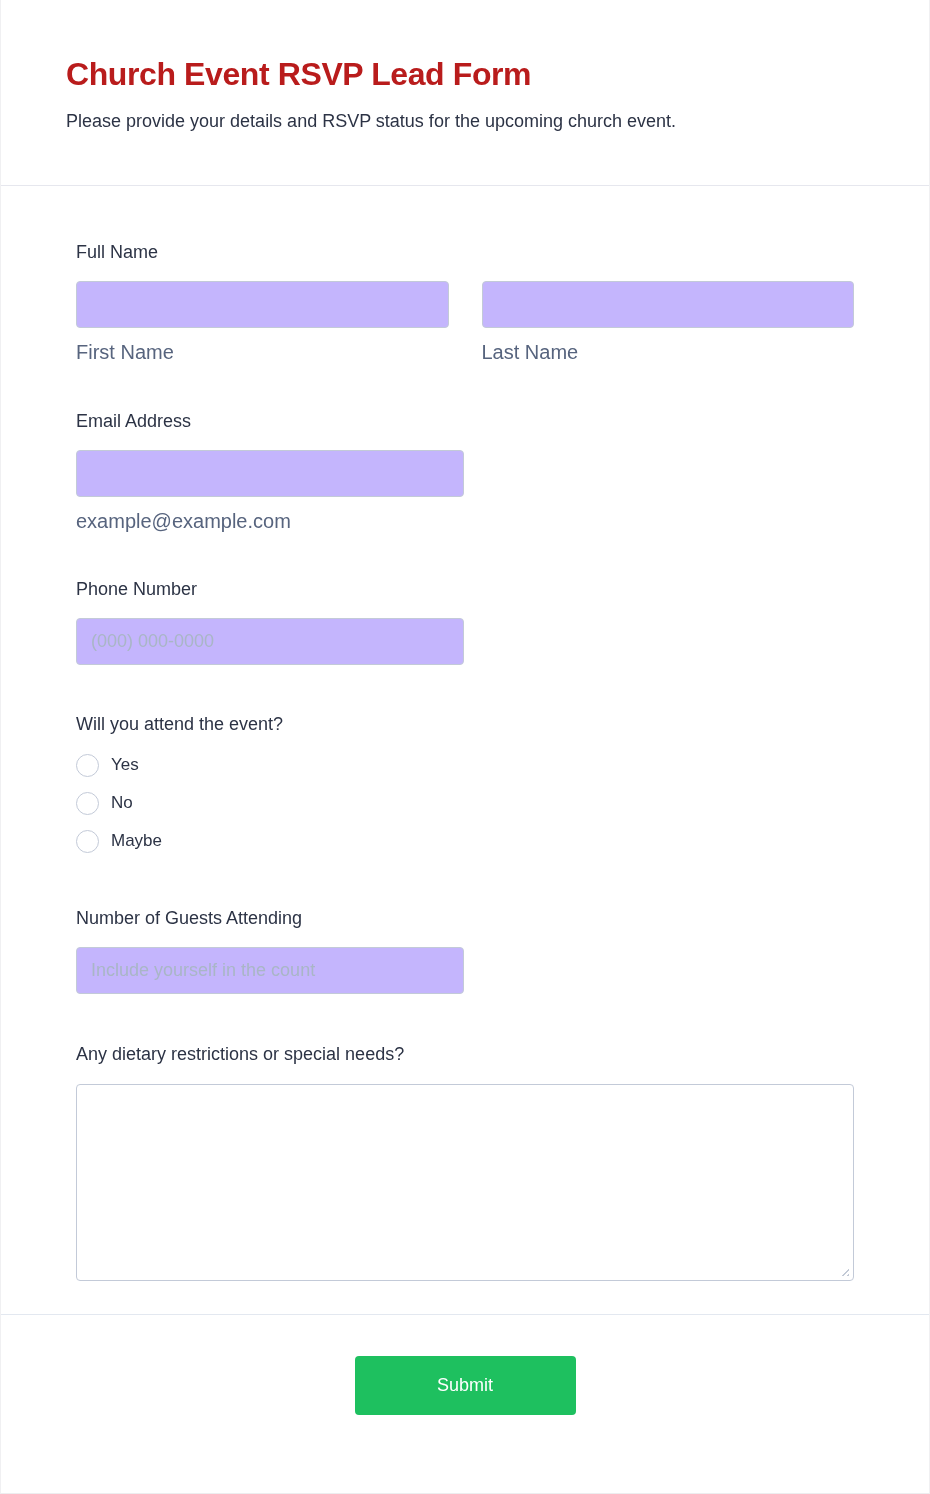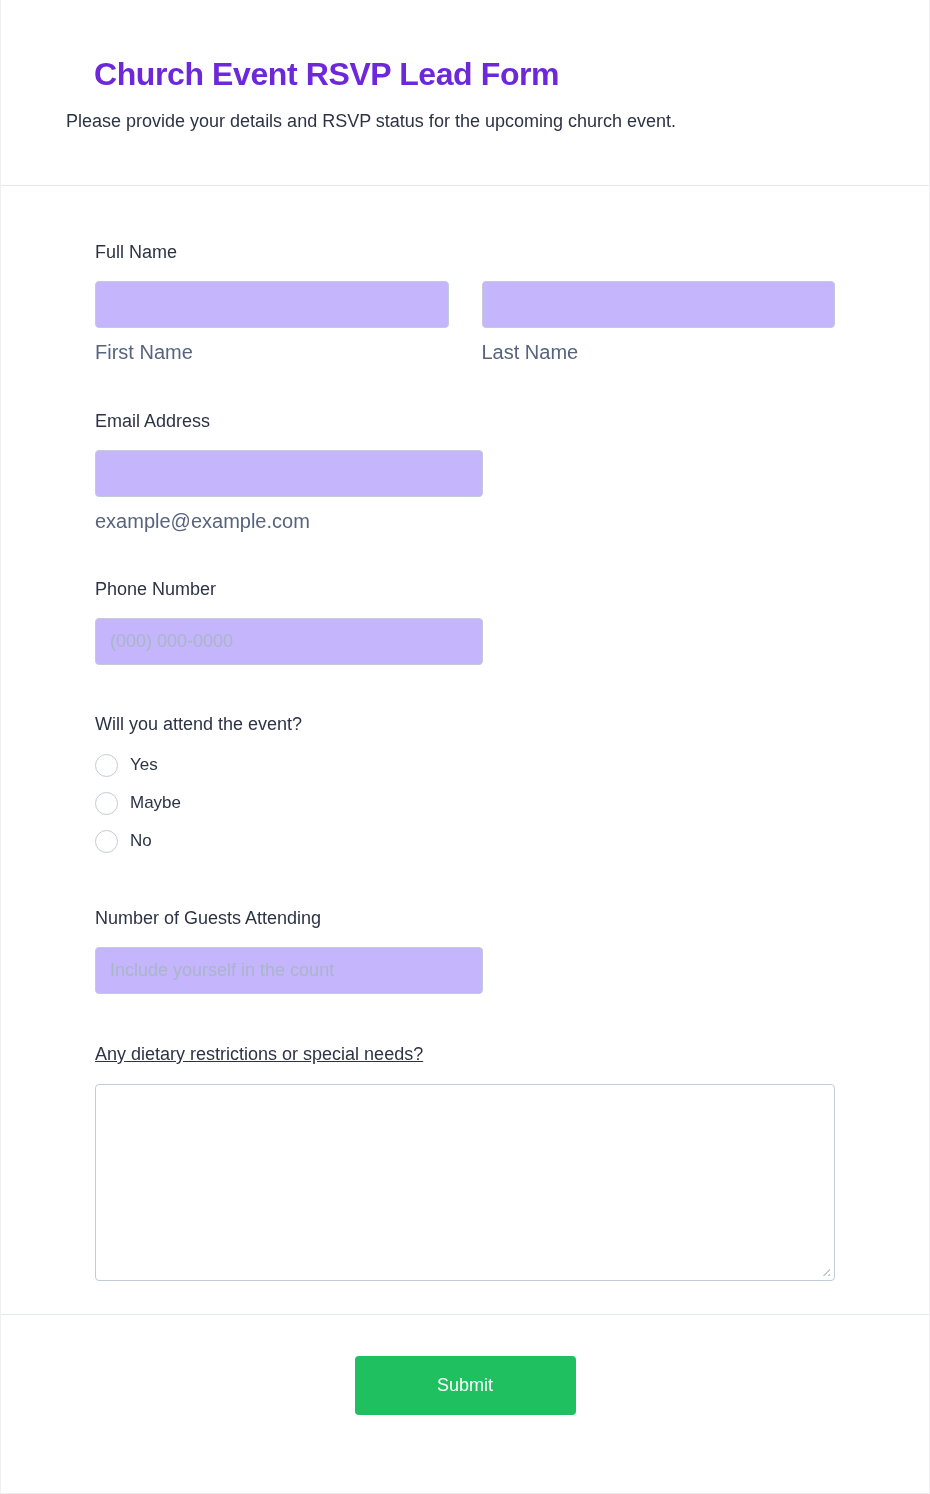--- a/index.html
+++ b/index.html
@@ -16,36 +16,35 @@
     border-left: 1px solid #f0f0f2;
     border-right: 1px solid #f0f0f2;
     border-bottom: 1px solid #ededef;
   }
   
   .form-header { padding: 55px 65px 0 65px; }
   .form-title {
     font-size: 32px;
     font-weight: 700;
     letter-spacing: -0.4px;
-    color: #6d28d9;
+    color: #b91c1c;
     line-height: 38px;
-    margin-left: 28px;
   }
   .form-subtitle {
     margin-top: 16px;
     font-size: 18px;
     line-height: 24px;
     color: #2c3345;
   }
   .header-divider {
     margin-top: 52px;
     border-bottom: 1px solid #e6e7ee;
   }
   
-  .form-body { padding: 0 94px; }
+  .form-body { padding: 0 75px; }
   .q-label {
     font-size: 18px;
     font-weight: 500;
     color: #2c3345;
     line-height: 24px;
   }
   .sublabel {
     margin-top: 16px;
     font-size: 20px;
     line-height: 17px;
@@ -98,21 +97,21 @@
   }
   .radio-label {
     margin-left: 12px;
     font-size: 17px;
     color: #2c3345;
   }
   
   .field-guests { margin-top: 53px; }
   .field-guests .text-input { margin-top: 17px; }
   
-  .field-dietary { margin-top: 48px; text-decoration: underline; }
+  .field-dietary { margin-top: 48px; }
   .textarea-wrap { position: relative; margin-top: 18px; }
   .dietary-textarea {
     display: block;
     width: 100%;
     height: 197px;
     border: 1px solid #c3cad8;
     border-radius: 4px;
     background: #fff;
     padding: 12px 14px;
     font-family: "Liberation Sans", "DejaVu Sans", sans-serif;
@@ -194,25 +193,25 @@
 
     <div class="field field-attendance">
       <div class="q-label">Will you attend the event?</div>
       <div class="radio-list">
         <div class="radio-row">
           <span class="radio-circle"></span>
           <span class="radio-label">Yes</span>
         </div>
         <div class="radio-row">
           <span class="radio-circle"></span>
-          <span class="radio-label">Maybe</span>
+          <span class="radio-label">No</span>
         </div>
         <div class="radio-row">
           <span class="radio-circle"></span>
-          <span class="radio-label">No</span>
+          <span class="radio-label">Maybe</span>
         </div>
       </div>
     </div>
 
     <div class="field field-guests">
       <div class="q-label">Number of Guests Attending</div>
       <input type="text" class="text-input half-width" placeholder="Include yourself in the count" style="">
     </div>
 
     <div class="field field-dietary">

